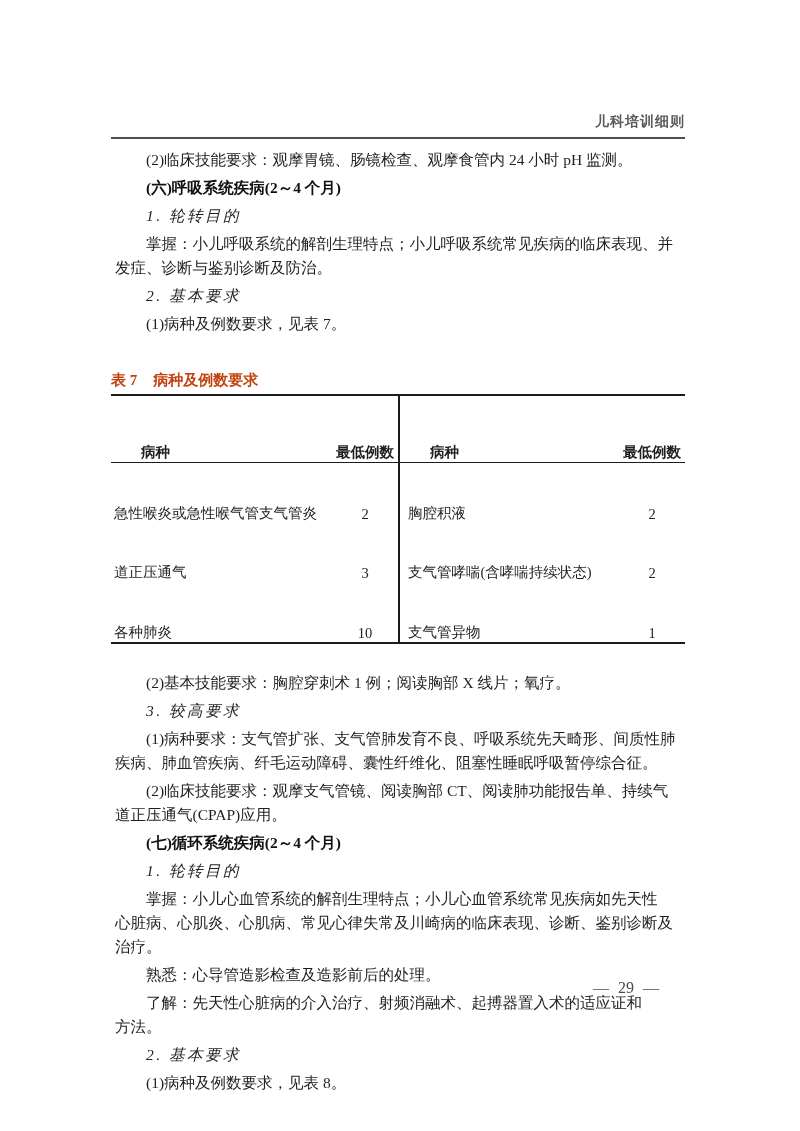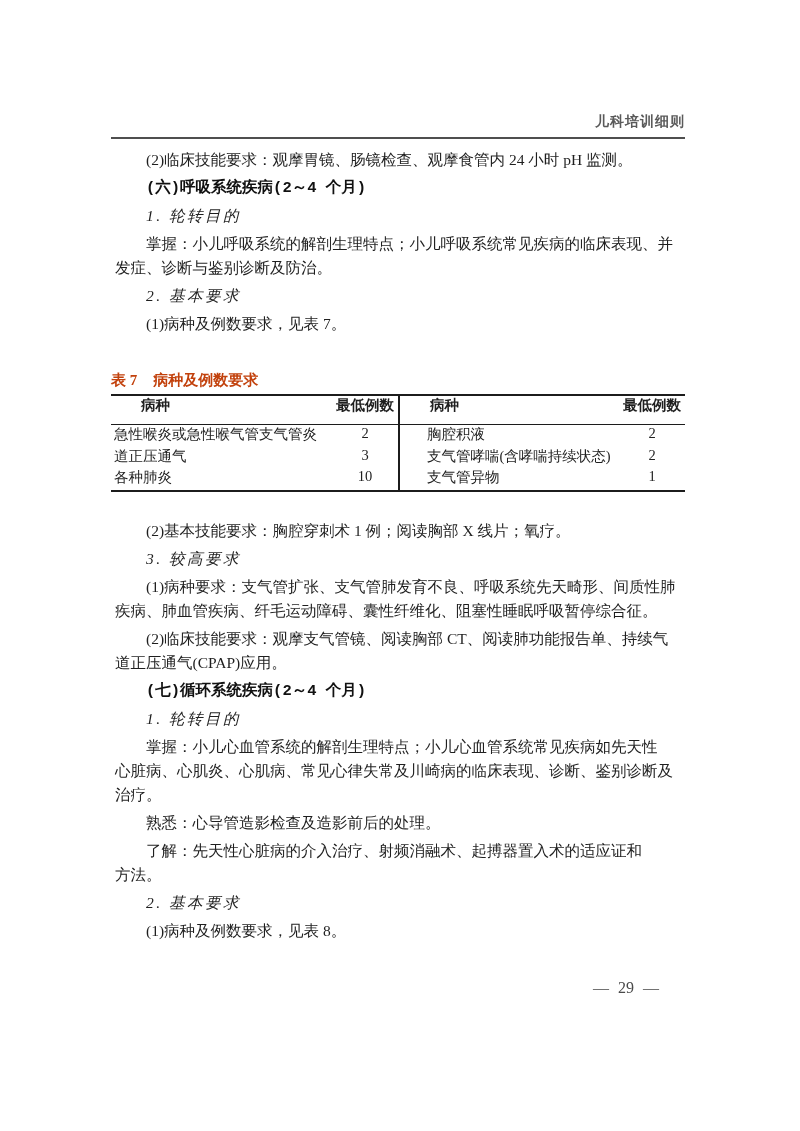--- a/index.html
+++ b/index.html
@@ -31,21 +31,21 @@
   .body-text { margin-top: 9px; }
   p {
     margin: 4px;
     font-size: 15.5px;
     line-height: 24px;
     text-indent: 2em;
     white-space: pre-wrap;
   }
   p.normal { text-align: justify; }
   p.heading {
-    font-family: Liberation Mono, monospace;
+    font-family: Liberation Serif, serif;
     font-weight: bold;
     color: #111;
   }
   p.kai {
     font-style: italic;
     letter-spacing: 2.5px;
   }
 
   .tblock { margin-top: 30px; }
   .tcaption {
@@ -58,29 +58,29 @@
   .tcaption .cap-gap { display: inline-block; width: 16px; }
 
   .dtable {
     display: flex;
     border-top: 2px solid #1c1c1c;
     border-bottom: 2px solid #1c1c1c;
     font-size: 14.5px;
   }
   .half { width: 50%; box-sizing: border-box; }
   .half-right { border-left: 2px solid #1c1c1c; }
-  .trow { display: flex; align-items: flex-start; height: 21.7px; }
+  .trow { display: flex; align-items: flex-end; height: 21.7px; margin-top: 38px; }
   .trow.thead {
     height: 28px;
     border-bottom: 1px solid #1c1c1c;
     font-weight: bold;
   }
   .cell { overflow: hidden; white-space: nowrap; }
   .cell.name { flex: 1; padding-left: 3px; }
-  .half-right .cell.name { padding-left: 27px; }
+  .half-right .cell.name { padding-left: 8px; }
   .trow.thead .cell.name { padding-left: 30px; }
   .cell.num { width: 66px; text-align: center; }
 
   .after-table { margin-top: 27px; }
 
   .footer {
     position: absolute;
     top: 977px;
     right: 132px;
     font-size: 16px;

